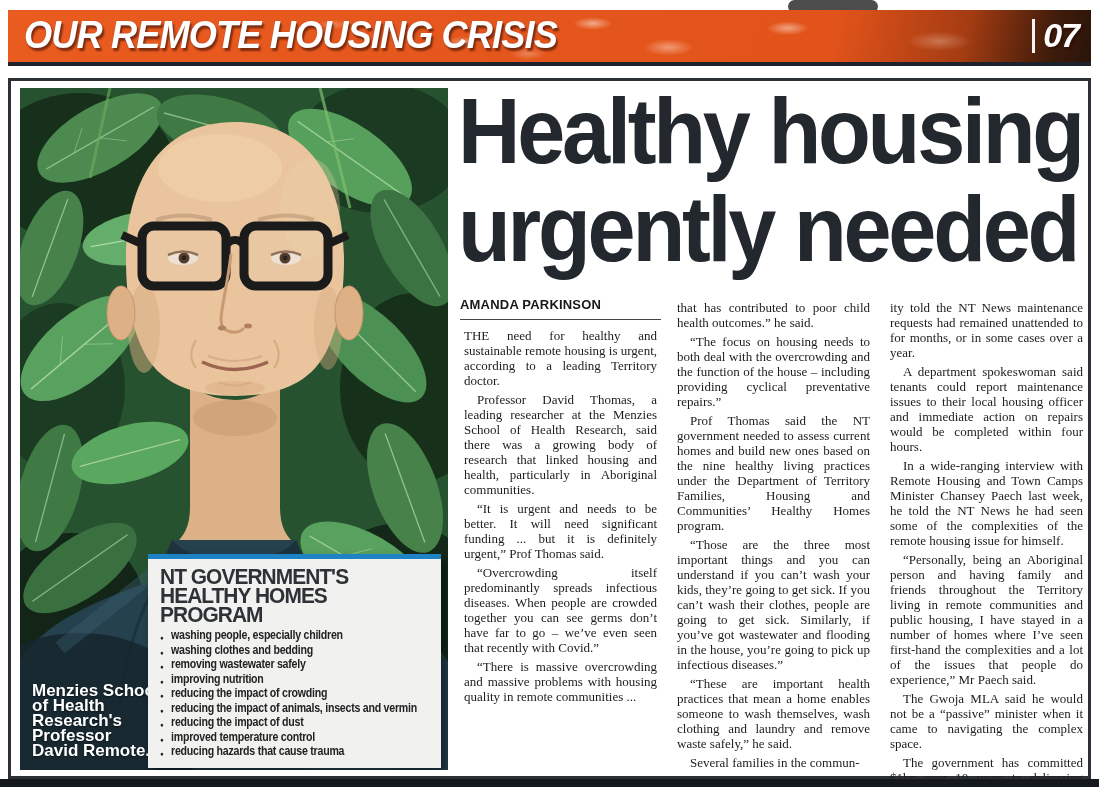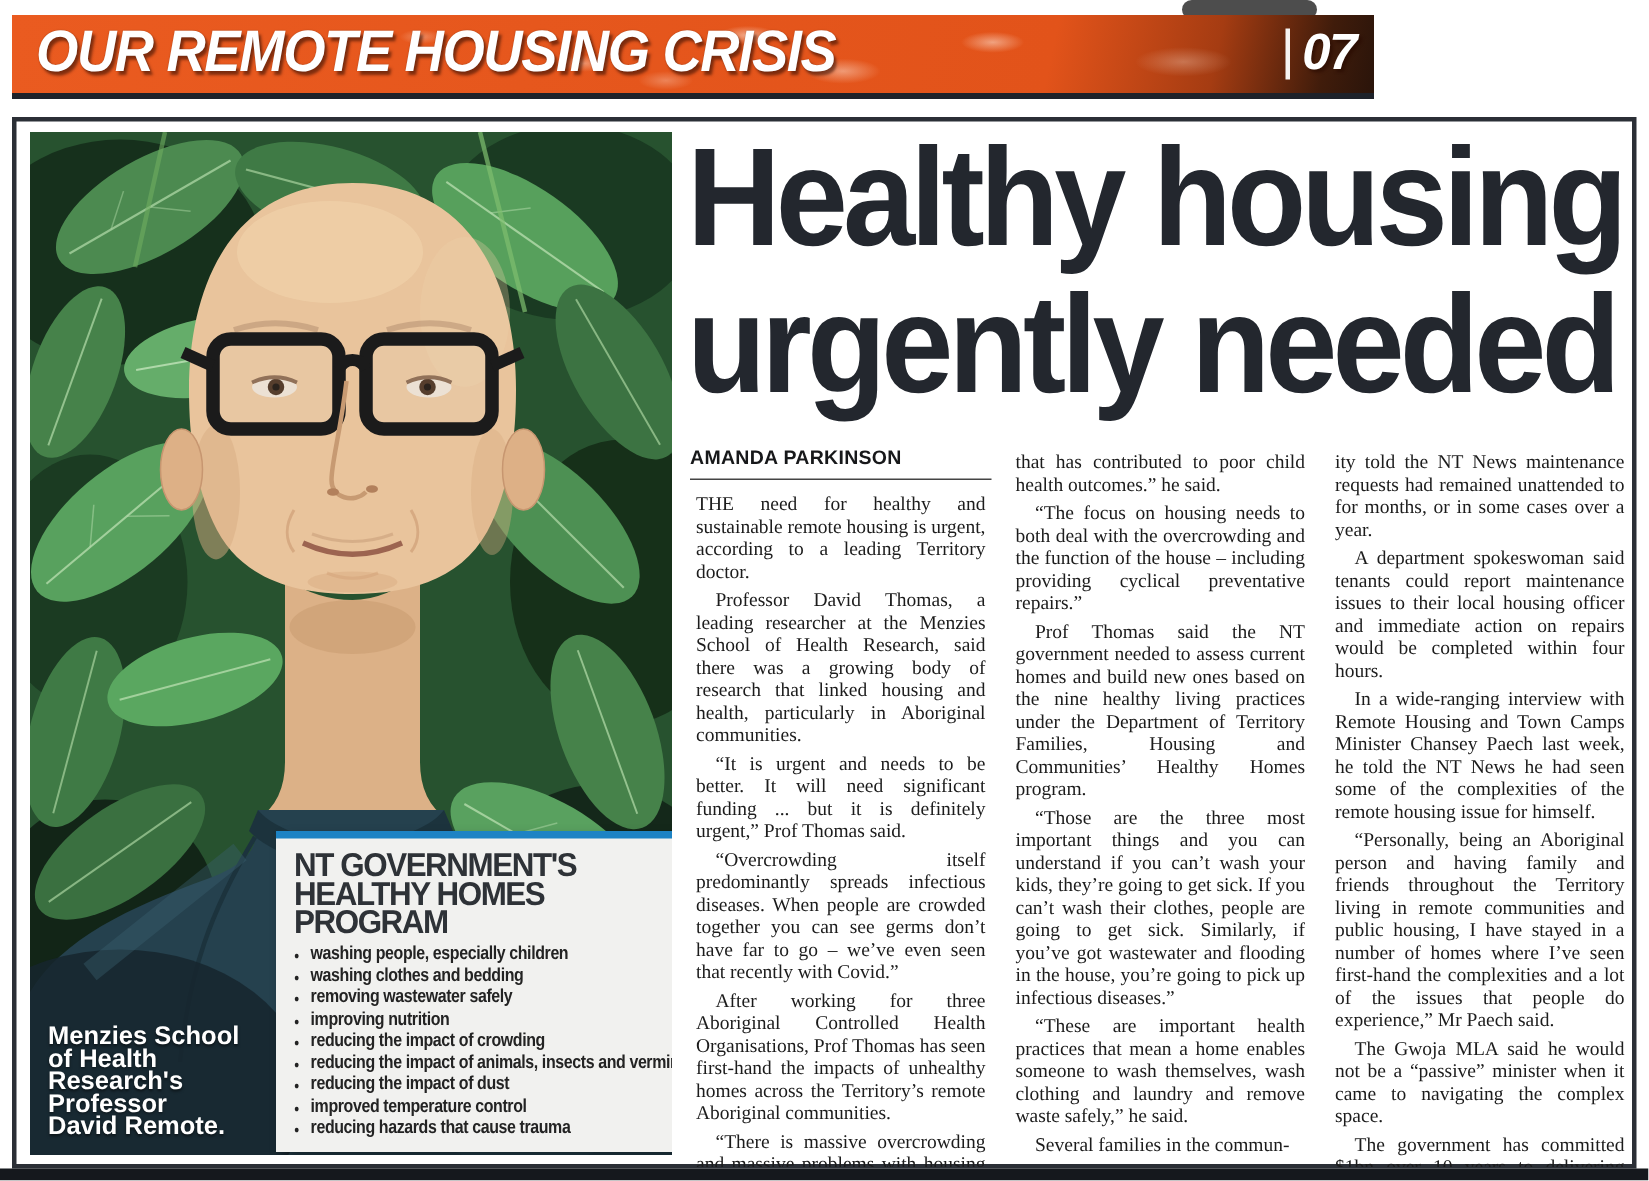--- a/index.html
+++ b/index.html
@@ -6,21 +6,21 @@
   body{
     width:1099px;height:787px;position:relative;background:#ffffff;
     font-family:"Liberation Sans",sans-serif;overflow:hidden;
   }
   
   .top-tab{
     position:absolute;left:788px;top:0;width:90px;height:13px;
     background:#4d4d4d;border-radius:7px;
   }
   .banner{
-    position:absolute;left:8px;top:10px;width:908px;height:52px;
+    position:absolute;left:8px;top:10px;width:1083px;height:52px;
     border-bottom:4px solid #1e222a;box-sizing:content-box;
     background:
       radial-gradient(28px 9px at 54% 26%, rgba(255,238,226,.55), transparent 70%),
       radial-gradient(36px 12px at 61% 72%, rgba(255,238,226,.45), transparent 70%),
       radial-gradient(30px 10px at 72% 35%, rgba(255,240,228,.5), transparent 70%),
       radial-gradient(46px 14px at 86% 60%, rgba(255,236,222,.30), transparent 70%),
       radial-gradient(24px 8px at 42% 62%, rgba(255,238,226,.40), transparent 70%),
       radial-gradient(20px 7px at 30% 28%, rgba(255,236,224,.35), transparent 70%),
       radial-gradient(26px 9px at 48% 84%, rgba(255,236,224,.30), transparent 70%),
       linear-gradient(102deg, #ea5b20 0%, #e2531a 76%, #a53c12 88%, #401c0b 96%, #2a140a 100%);
@@ -58,21 +58,21 @@
   .caption{
     position:absolute;left:12px;top:595px;width:140px;
     color:#ffffff;font-weight:bold;font-size:17px;line-height:15px;
     text-shadow:0 1px 2px rgba(0,0,0,.55);
   }
   .caption div{white-space:nowrap;}
   
   .infobox{
     position:absolute;left:128px;top:466px;width:293px;box-sizing:border-box;
     background:#f1f1ef;border-top:5px solid var(--accent-blue,#1d83c4);
-    padding:6px 12px 9px;box-shadow:5px 6px 9px rgba(0,0,0,.45);margin-left:36px;
+    padding:6px 12px 9px;box-shadow:5px 6px 9px rgba(0,0,0,.45);
   }
   .infobox-title{
     font-size:22px;line-height:19px;font-weight:bold;letter-spacing:-1px;
     color:#2e3237;transform:scaleX(.95);transform-origin:left top;
     margin:2px 0 4px;
   }
   .infobox-subtitle{
     font-size:13px;font-weight:bold;color:#222;margin:0 0 3px;letter-spacing:-0.2px;
   }
   .infobox ul{margin:0;padding:0;list-style:none;}
@@ -282,21 +282,20 @@
   <div>urgently needed</div>
 </div>
 
 <div class="columns">
   <div class="column">
     <div class="byline">AMANDA PARKINSON</div>
   <p class="para">THE need for healthy and sustainable remote housing is urgent, according to a leading Territory doctor.</p>
       <p class="para indent">Professor David Thomas, a leading researcher at the Menzies School of Health Research, said there was a growing body of research that linked housing and health, particularly in Aboriginal communities.</p>
       <p class="para indent">“It is urgent and needs to be better. It will need significant funding ... but it is definitely urgent,” Prof Thomas said.</p>
       <p class="para indent">“Overcrowding itself predominantly spreads infectious diseases. When people are crowded together you can see germs don’t have far to go – we’ve even seen that recently with Covid.”</p>
-      <p class="para indent">After working for three Aboriginal Controlled Health Organisations, Prof Thomas has seen first-hand the impacts of unhealthy homes across the Territory’s remote Aboriginal communities.</p>
       <p class="para indent">“There is massive overcrowding and massive problems with housing quality in remote communities ...</p>
     </div>
   <div class="column">
       <p class="para">that has contributed to poor child health outcomes.” he said.</p>
       <p class="para indent">“The focus on housing needs to both deal with the overcrowding and the function of the house – including providing cyclical preventative repairs.”</p>
       <p class="para indent">Prof Thomas said the NT government needed to assess current homes and build new ones based on the nine healthy living practices under the Department of Territory Families, Housing and Communities’ Healthy Homes program.</p>
       <p class="para indent">“Those are the three most important things and you can understand if you can’t wash your kids, they’re going to get sick. If you can’t wash their clothes, people are going to get sick. Similarly, if you’ve got wastewater and flooding in the house, you’re going to pick up infectious diseases.”</p>
       <p class="para indent">“These are important health practices that mean a home enables someone to wash themselves, wash clothing and laundry and remove waste safely,” he said.</p>
       <p class="para indent">Several families in the commun-</p>
     </div>

